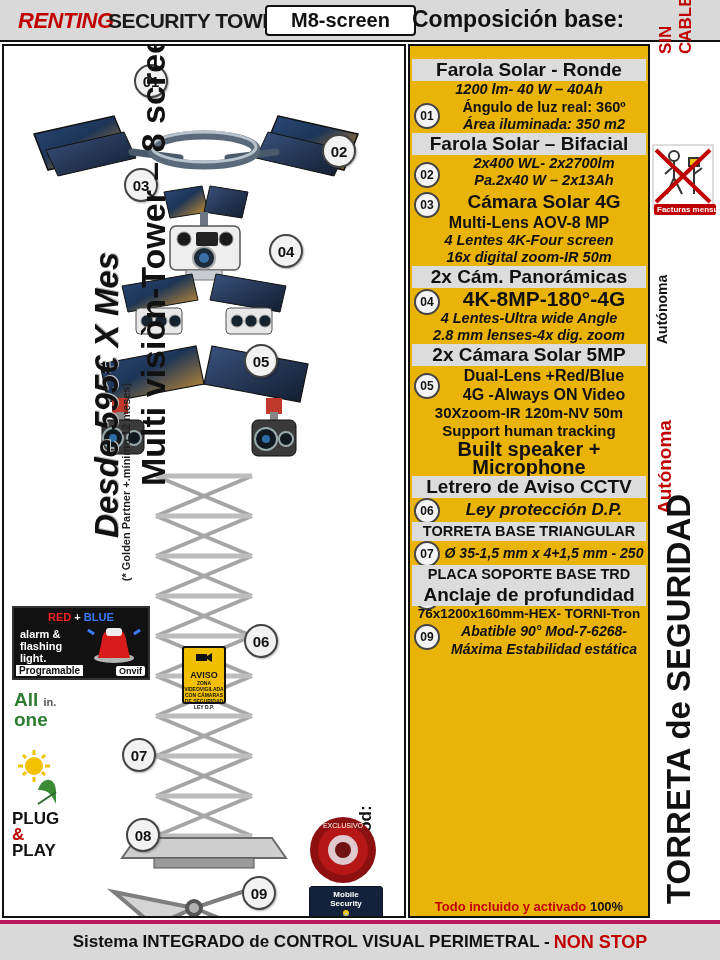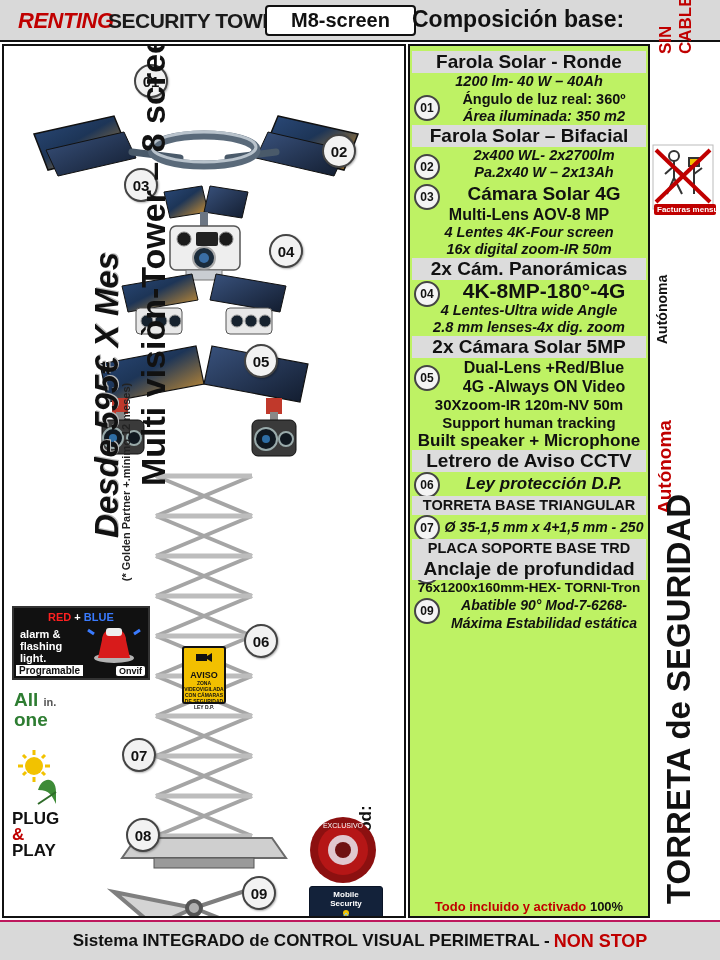--- a/index.html
+++ b/index.html
@@ -186,23 +186,23 @@
     background: #f2c000; border: 2px solid #111; border-radius: 3px;
     text-align: center;
   }
   .aviso-t { font-size: 9px; font-weight: bold; color: #111; margin-top: 2px; }
   .aviso-b { font-size: 5px; font-weight: bold; color: #111; line-height: 6px; }
 
   
   .spec-col {
     position: absolute; left: 408px; top: 44px;
     width: 242px; height: 874px;
-    background: #bef264;
+    background: #eab308;
     border: 2px solid #111;
-    padding: 5px 2px 0 2px;
+    padding: 13px 2px 0 2px;
   }
   .spec-row {
     position: relative;
     text-align: center;
   }
   .spec-h {
     font-size: 19px; font-weight: bold; color: #111;
     line-height: 22px;
     background: #dcdcdc;
   }
@@ -262,21 +262,21 @@
     transform: rotate(-90deg);
     transform-origin: left top;
     font-size: 19px; font-weight: bold; color: #c00000;
     white-space: nowrap;
   }
 
   
   .bottom-bar {
     position: absolute; left: 0; top: 920px; width: 720px; height: 40px;
     background: #d9d9d9;
-    border-top: 2px solid #be185d;
+    border-top: 4px solid #be185d;
     display: flex; align-items: center; justify-content: center;
   }
   .bb-text {
     font-size: 17px; font-weight: bold; color: #111;
   }
   .bb-non {
     font-size: 18px; font-weight: bold; color: #c00000; margin-left: 4px;
   }
 </style>
 </head>
@@ -549,21 +549,21 @@
     </div>
 
     <div class="spec-row spec-with-badge">
       <div class="num-badge" style="left:2px; top:7px;">05</div>
       <div class="spec-h plain" style="font-size:16px;line-height:19px">Dual-Lens +Red/Blue</div>
       <div class="spec-h plain" style="font-size:16px;line-height:19px">4G -Always ON Video</div>
     </div>
     <div class="spec-row">
       <div class="spec-small" style="font-size:15px;line-height:18px">30Xzoom-IR 120m-NV 50m</div>
       <div class="spec-small" style="font-size:15px;line-height:18px">Support human tracking</div>
-      <div class="spec-small" style="font-size:17px;line-height:18px">Built speaker + Microphone</div>
+      <div class="spec-small" style="font-size:20px;line-height:18px">Built speaker + Microphone</div>
     </div>
 
     <div class="spec-row">
       <div class="spec-h">Letrero de Aviso CCTV</div>
     </div>
 
     <div class="spec-row spec-with-badge">
       <div class="num-badge" style="left:2px; top:0px;">06</div>
       <div class="spec-sub" style="font-size:17px;line-height:24px">Ley protección D.P.</div>
     </div>

